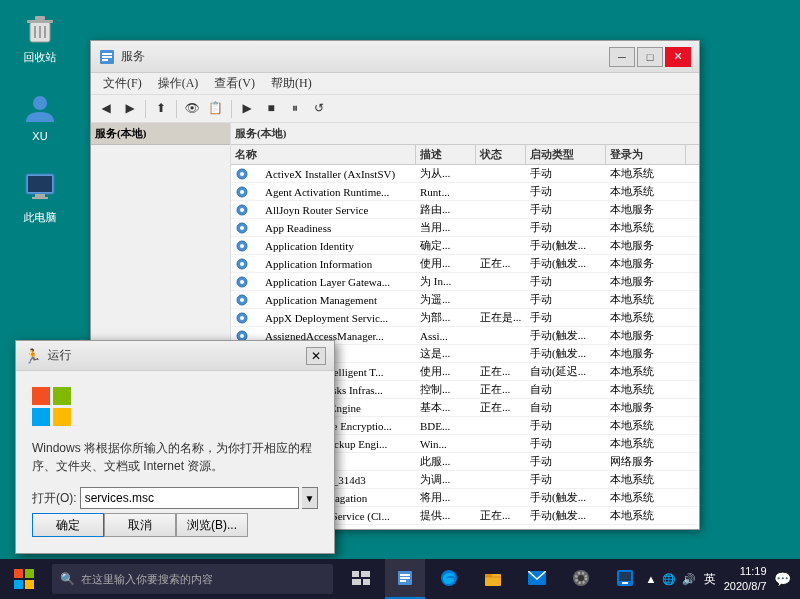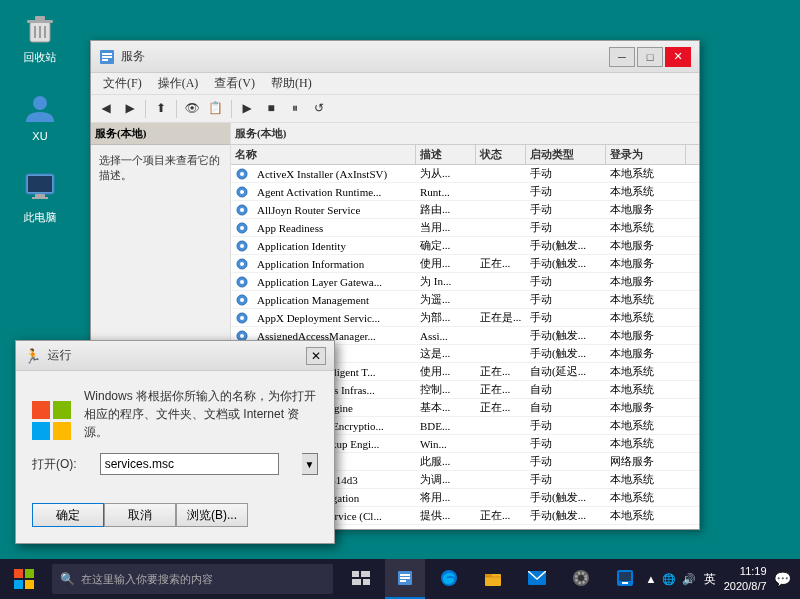--- a/index.html
+++ b/index.html
@@ -302,21 +302,21 @@
     .service-name {
       width: 185px;
       flex-shrink: 0;
       font-size: 11px;
       padding: 0 4px;
       white-space: nowrap;
       overflow: hidden;
       text-overflow: ellipsis;
       display: flex;
       align-items: center;
-      gap: 8px;
+      gap: 16px;
     }
     .service-desc { width: 60px; flex-shrink: 0; font-size: 11px; padding: 0 4px; white-space: nowrap; overflow: hidden; text-overflow: ellipsis; }
     .service-status { width: 50px; flex-shrink: 0; font-size: 11px; padding: 4px 4px; }
     .service-startup { width: 80px; flex-shrink: 0; font-size: 11px; padding: 0 4px; white-space: nowrap; overflow: hidden; }
     .service-login { width: 80px; flex-shrink: 0; font-size: 11px; padding: 0 4px; white-space: nowrap; overflow: hidden; }
 
     
     .run-dialog {
       position: absolute;
       top: 340px;
@@ -345,42 +345,43 @@
       display: flex;
       align-items: center;
       justify-content: center;
       font-size: 12px;
     }
     .run-body {
       padding: 16px;
     }
     .run-icon-row {
       display: flex;
-      align-items: flex-end;
+      align-items: flex-start;
       gap: 12px;
       margin-bottom: 12px;
+      flex-direction: column;
     }
     .run-os-icon {
       width: 40px;
       height: 40px;
       flex-shrink: 0;
       display: flex;
       align-items: center;
       justify-content: center;
     }
     .run-description {
       font-size: 12px;
       color: #333;
       line-height: 1.5;
     }
     .run-input-row {
       display: flex;
       align-items: center;
-      gap: 23px;
-      margin-bottom: 28px;
+      gap: 3px;
+      margin-bottom: 4px;
     }
     .run-label {
       font-size: 12px;
       color: #333;
       white-space: nowrap;
     }
     .run-input {
       flex: 1;
       height: 22px;
       border: 1px solid #7a7a7a;
@@ -512,21 +513,20 @@
       <div class="tool-btn">▶</div>
       <div class="tool-btn">■</div>
       <div class="tool-btn">⏸</div>
       <div class="tool-btn">↺</div>
     </div>
 
     <div class="main-content">
 
       <div class="left-panel">
         <div class="left-panel-header">服务(本地)</div>
-        <div class="left-panel-content">选择一个项目来查看它的描述。</div>
       </div>
 
       <div style="flex:1; display:flex; flex-direction:column; overflow:hidden;">
 
         <div class="address-bar">
           <span class="address-label">服务(本地)</span>
         </div>
 
         <div class="list-header">
           <div class="col-header col-name">名称</div>

